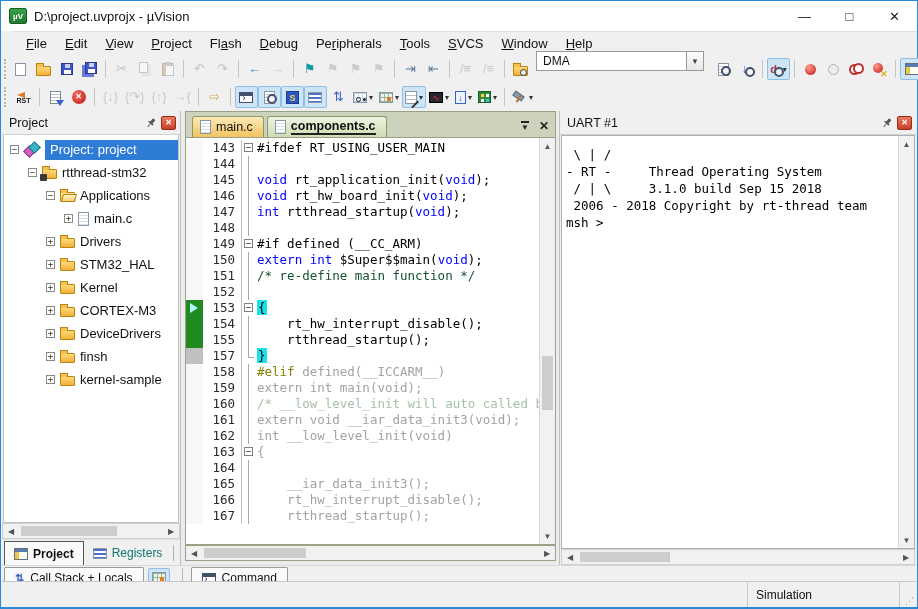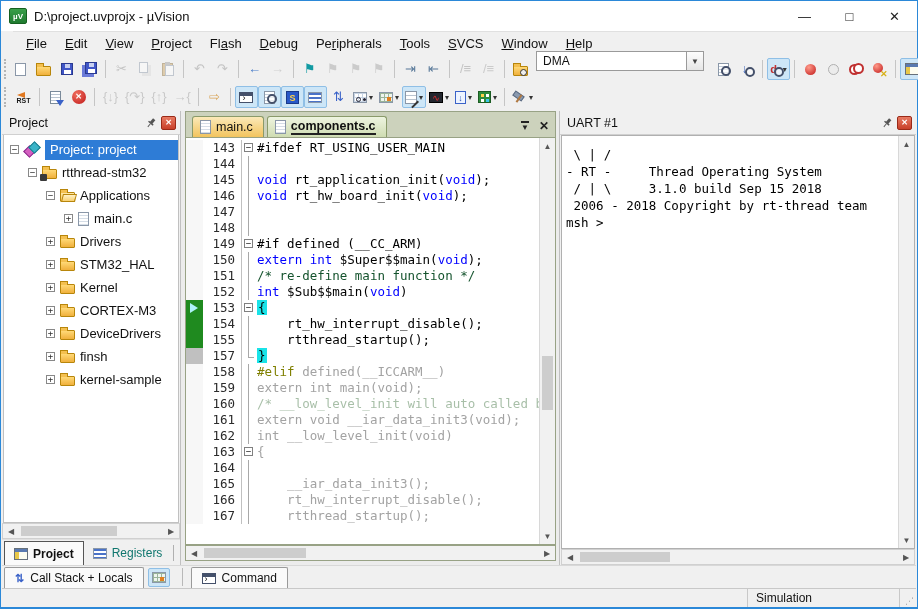--- a/index.html
+++ b/index.html
@@ -206,21 +206,21 @@
   
   .dock-row { position:absolute; left:1px; right:1px; bottom:19px; height:23px; background:#f0f0f0;
       border-top:1px solid #d8d8d8; display:flex; align-items:flex-end; padding-left:2px; }
   .dock-tab { height:21px; display:flex; align-items:center; gap:6px; padding:0 10px; font-size:12px; color:#111;
       background:#fafafa; border:1px solid #9a9a9a; border-bottom:none; border-radius:2px 2px 0 0; }
   .dock-btn { width:22px; height:19px; margin:0 4px 1px 4px; background:#cde6f7; border:1px solid #8fbfe6;
       border-radius:2px; display:flex; align-items:center; justify-content:center; }
   .dock-div { width:1px; height:18px; background:#b8b8b8; margin:0 8px 2px 8px; }
   .cs-icon { font-size:11px; color:#3a62c8; font-weight:bold; }
 
-  .statusbar { position:absolute; left:1px; right:1px; bottom:0; height:19px; background:#f0f0f0;
+  .statusbar { position:absolute; left:1px; right:1px; bottom:0; height:26px; background:#f0f0f0;
       border-top:1px solid #c8c8c8; display:flex; align-items:stretch; font-size:12px; color:#111; }
   .sb-cell { display:flex; align-items:center; padding:0 8px; border-right:1px solid #c8c8c8; }
   .sb-left { flex:1; }
   .sb-sim { width:152px; }
   .sb-grip { width:16px; display:flex; align-items:flex-end; justify-content:flex-end; color:#999; font-size:9px;
       padding:0 2px 1px 0; border-right:none; }
 
   .pin-svg { display:block; }
 </style>
 </head>
@@ -569,20 +569,21 @@
             <div class="cl">
               <span class="cov"></span>
               <span class="num">146</span>
               <span class="fold f-c"></span>
               <span class="txt"><span class="sk">void</span><span class="sp"> rt_hw_board_init(</span><span class="sk">void</span><span class="sp">);</span></span>
             </div>
             <div class="cl">
               <span class="cov"></span>
               <span class="num">147</span>
               <span class="fold f-c"></span>
+              <span class="txt"><span class="sk">int</span><span class="sp"> rtthread_startup(</span><span class="sk">void</span><span class="sp">);</span></span>
             </div>
             <div class="cl">
               <span class="cov"></span>
               <span class="num">148</span>
               <span class="fold f-c"></span>
               <span class="txt"></span>
             </div>
             <div class="cl">
               <span class="cov"></span>
               <span class="num">149</span>
@@ -600,21 +601,20 @@
             <div class="cl">
               <span class="cov"></span>
               <span class="num">151</span>
               <span class="fold f-c"></span>
               <span class="txt"><span class="sc">/* re-define main function */</span></span>
             </div>
             <div class="cl">
               <span class="cov"></span>
               <span class="num">152</span>
               <span class="fold f-c"></span>
-              <span class="txt"><span class="sk">int</span><span class="sp"> $Sub$$main(</span><span class="sk">void</span><span class="sp">)</span></span>
             </div>
             <div class="cl">
               <span class="cov green arrow"></span>
               <span class="num">153</span>
               <span class="fold">
                 <span class="fbox">−</span>
               </span>
               <span class="txt"><span class="shl">{</span></span>
             </div>
             <div class="cl">

